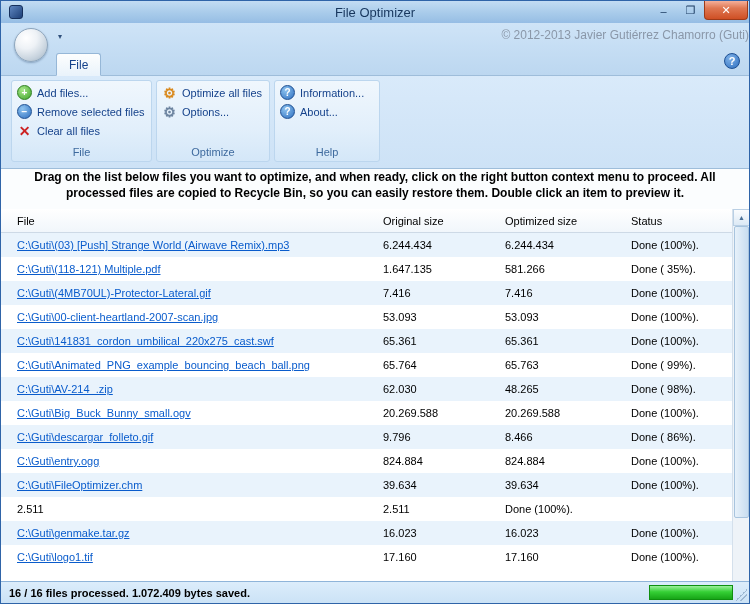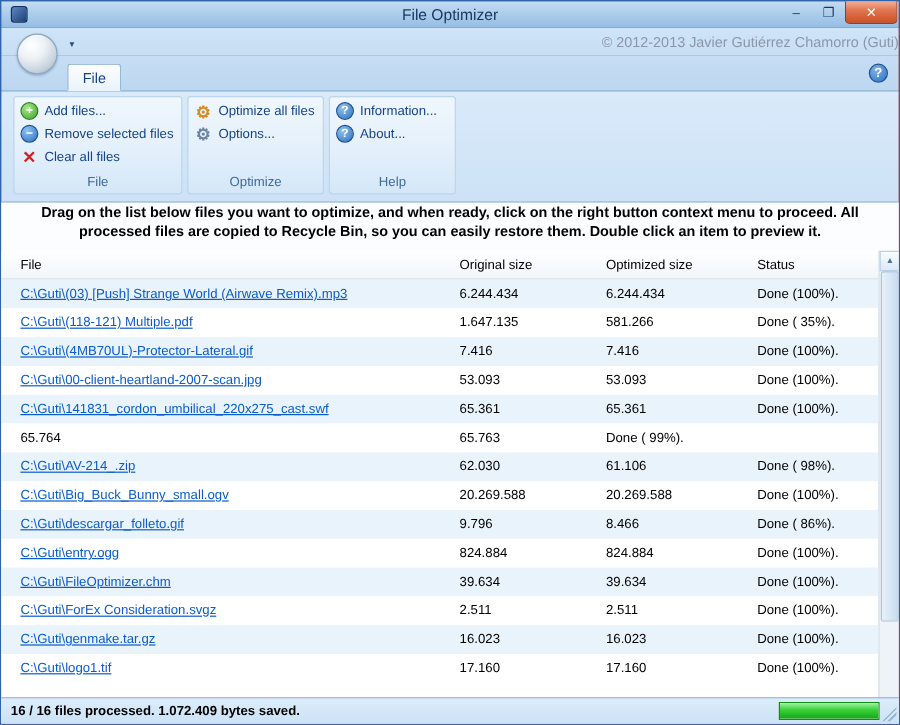--- a/index.html
+++ b/index.html
@@ -276,29 +276,30 @@
   </div>
 
   <div class="trow alt">
     <div class="tcell"><span class="flink" style="color: rgb(10, 92, 204);">C:\Guti\141831_cordon_umbilical_220x275_cast.swf</span></div>
     <div class="tcell">65.361</div>
     <div class="tcell">65.361</div>
     <div class="tcell">Done (100%).</div>
   </div>
 
   <div class="trow">
+    <div class="tcell"><span class="flink" style="color: rgb(10, 92, 204);">C:\Guti\Animated_PNG_example_bouncing_beach_ball.png</span></div>
     <div class="tcell">65.764</div>
     <div class="tcell">65.763</div>
     <div class="tcell">Done ( 99%).</div>
   </div>
 
   <div class="trow alt">
     <div class="tcell"><span class="flink" style="color: rgb(10, 92, 204);">C:\Guti\AV-214_.zip</span></div>
     <div class="tcell">62.030</div>
-    <div class="tcell">61.106</div>
+    <div class="tcell">48.265</div>
     <div class="tcell">Done ( 98%).</div>
   </div>
 
   <div class="trow">
     <div class="tcell"><span class="flink" style="color: rgb(10, 92, 204);">C:\Guti\Big_Buck_Bunny_small.ogv</span></div>
     <div class="tcell">20.269.588</div>
     <div class="tcell">20.269.588</div>
     <div class="tcell">Done (100%).</div>
   </div>
 
@@ -317,21 +318,20 @@
   </div>
 
   <div class="trow alt">
     <div class="tcell"><span class="flink" style="color: rgb(10, 92, 204);">C:\Guti\FileOptimizer.chm</span></div>
     <div class="tcell">39.634</div>
     <div class="tcell">39.634</div>
     <div class="tcell">Done (100%).</div>
   </div>
 
   <div class="trow">
-    <div class="tcell"><span class="flink" style="color: rgb(10, 92, 204);">C:\Guti\ForEx Consideration.svgz</span></div>
     <div class="tcell">2.511</div>
     <div class="tcell">2.511</div>
     <div class="tcell">Done (100%).</div>
   </div>
 
   <div class="trow alt">
     <div class="tcell"><span class="flink" style="color: rgb(10, 92, 204);">C:\Guti\genmake.tar.gz</span></div>
     <div class="tcell">16.023</div>
     <div class="tcell">16.023</div>
     <div class="tcell">Done (100%).</div>

